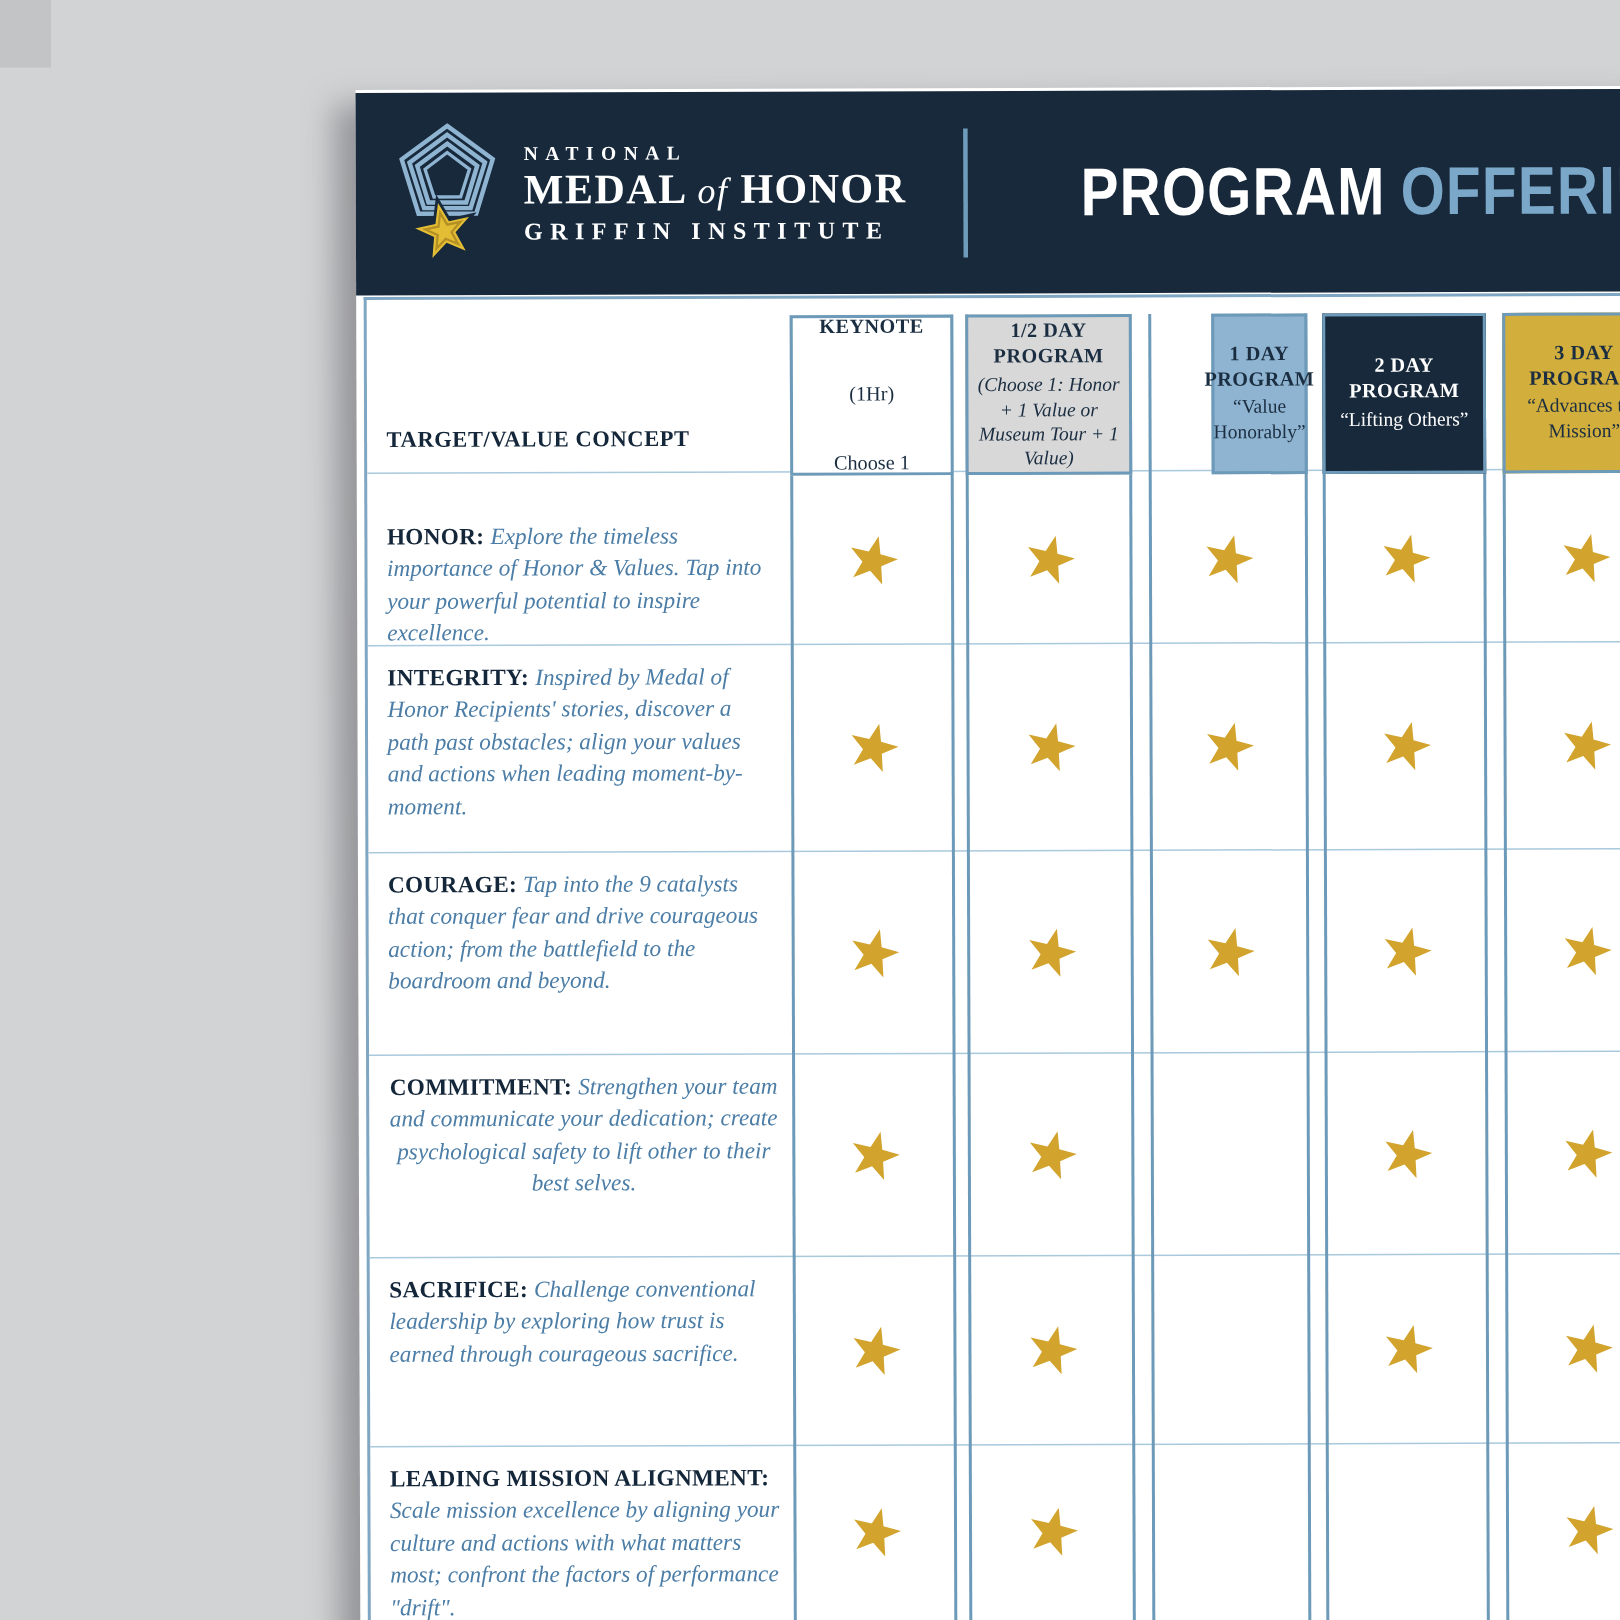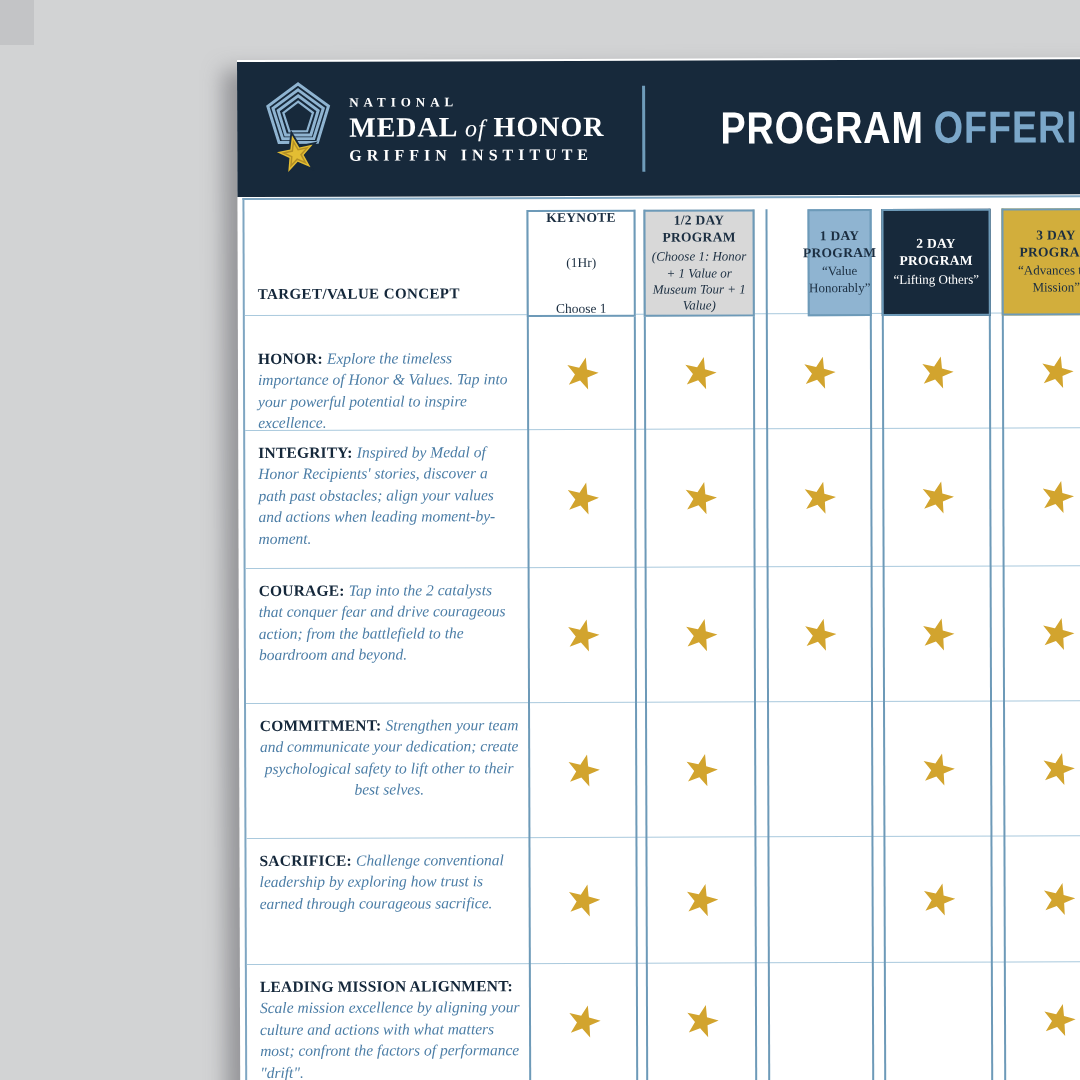--- a/index.html
+++ b/index.html
@@ -267,19 +267,19 @@
           </svg>
         </div>
         <div class="cell" style="height: 115px;">
           <svg width="36" height="34" viewBox="0 0 34 32">
             <polygon points="17,1 20.8,11.8 32.2,12.1 23.1,19 26.4,29.9 17,23.4 7.6,29.9 10.9,19 1.8,12.1 13.2,11.8" fill="#d2a42e"></polygon>
           </svg>
         </div>
       </div>
       <div class="rowlabel" style="top: 127px; margin-top: 21px;"><span class="lbl">HONOR: </span><span>Explore the timeless importance of Honor &amp; Values. Tap into your powerful potential to inspire excellence.</span></div>
       <div class="rowlabel" style="top: 242px;"><span class="lbl">INTEGRITY: </span><span>Inspired by Medal of Honor Recipients' stories, discover a path past obstacles; align your values and actions when leading moment-by-moment.</span></div>
-      <div class="rowlabel" style="top: 380px;"><span class="lbl">COURAGE: </span><span>Tap into the 2 catalysts that conquer fear and drive courageous action; from the battlefield to the boardroom and beyond.</span></div>
+      <div class="rowlabel" style="top: 380px;"><span class="lbl">COURAGE: </span><span>Tap into the 9 catalysts that conquer fear and drive courageous action; from the battlefield to the boardroom and beyond.</span></div>
       <div class="rowlabel" style="top: 515px; text-align: center;"><span class="lbl">COMMITMENT: </span><span>Strengthen your team and communicate your dedication; create psychological safety to lift other to their best selves.</span></div>
       <div class="rowlabel" style="top: 650px;"><span class="lbl">SACRIFICE: </span><span>Challenge conventional leadership by exploring how trust is earned through courageous sacrifice.</span></div>
       <div class="rowlabel" style="top: 776px;"><span class="lbl">LEADING MISSION ALIGNMENT: </span><span>Scale mission excellence by aligning your culture and actions with what matters most; confront the factors of performance "drift".</span></div>
     </div>
 
 </div>
 
 </body></html>

